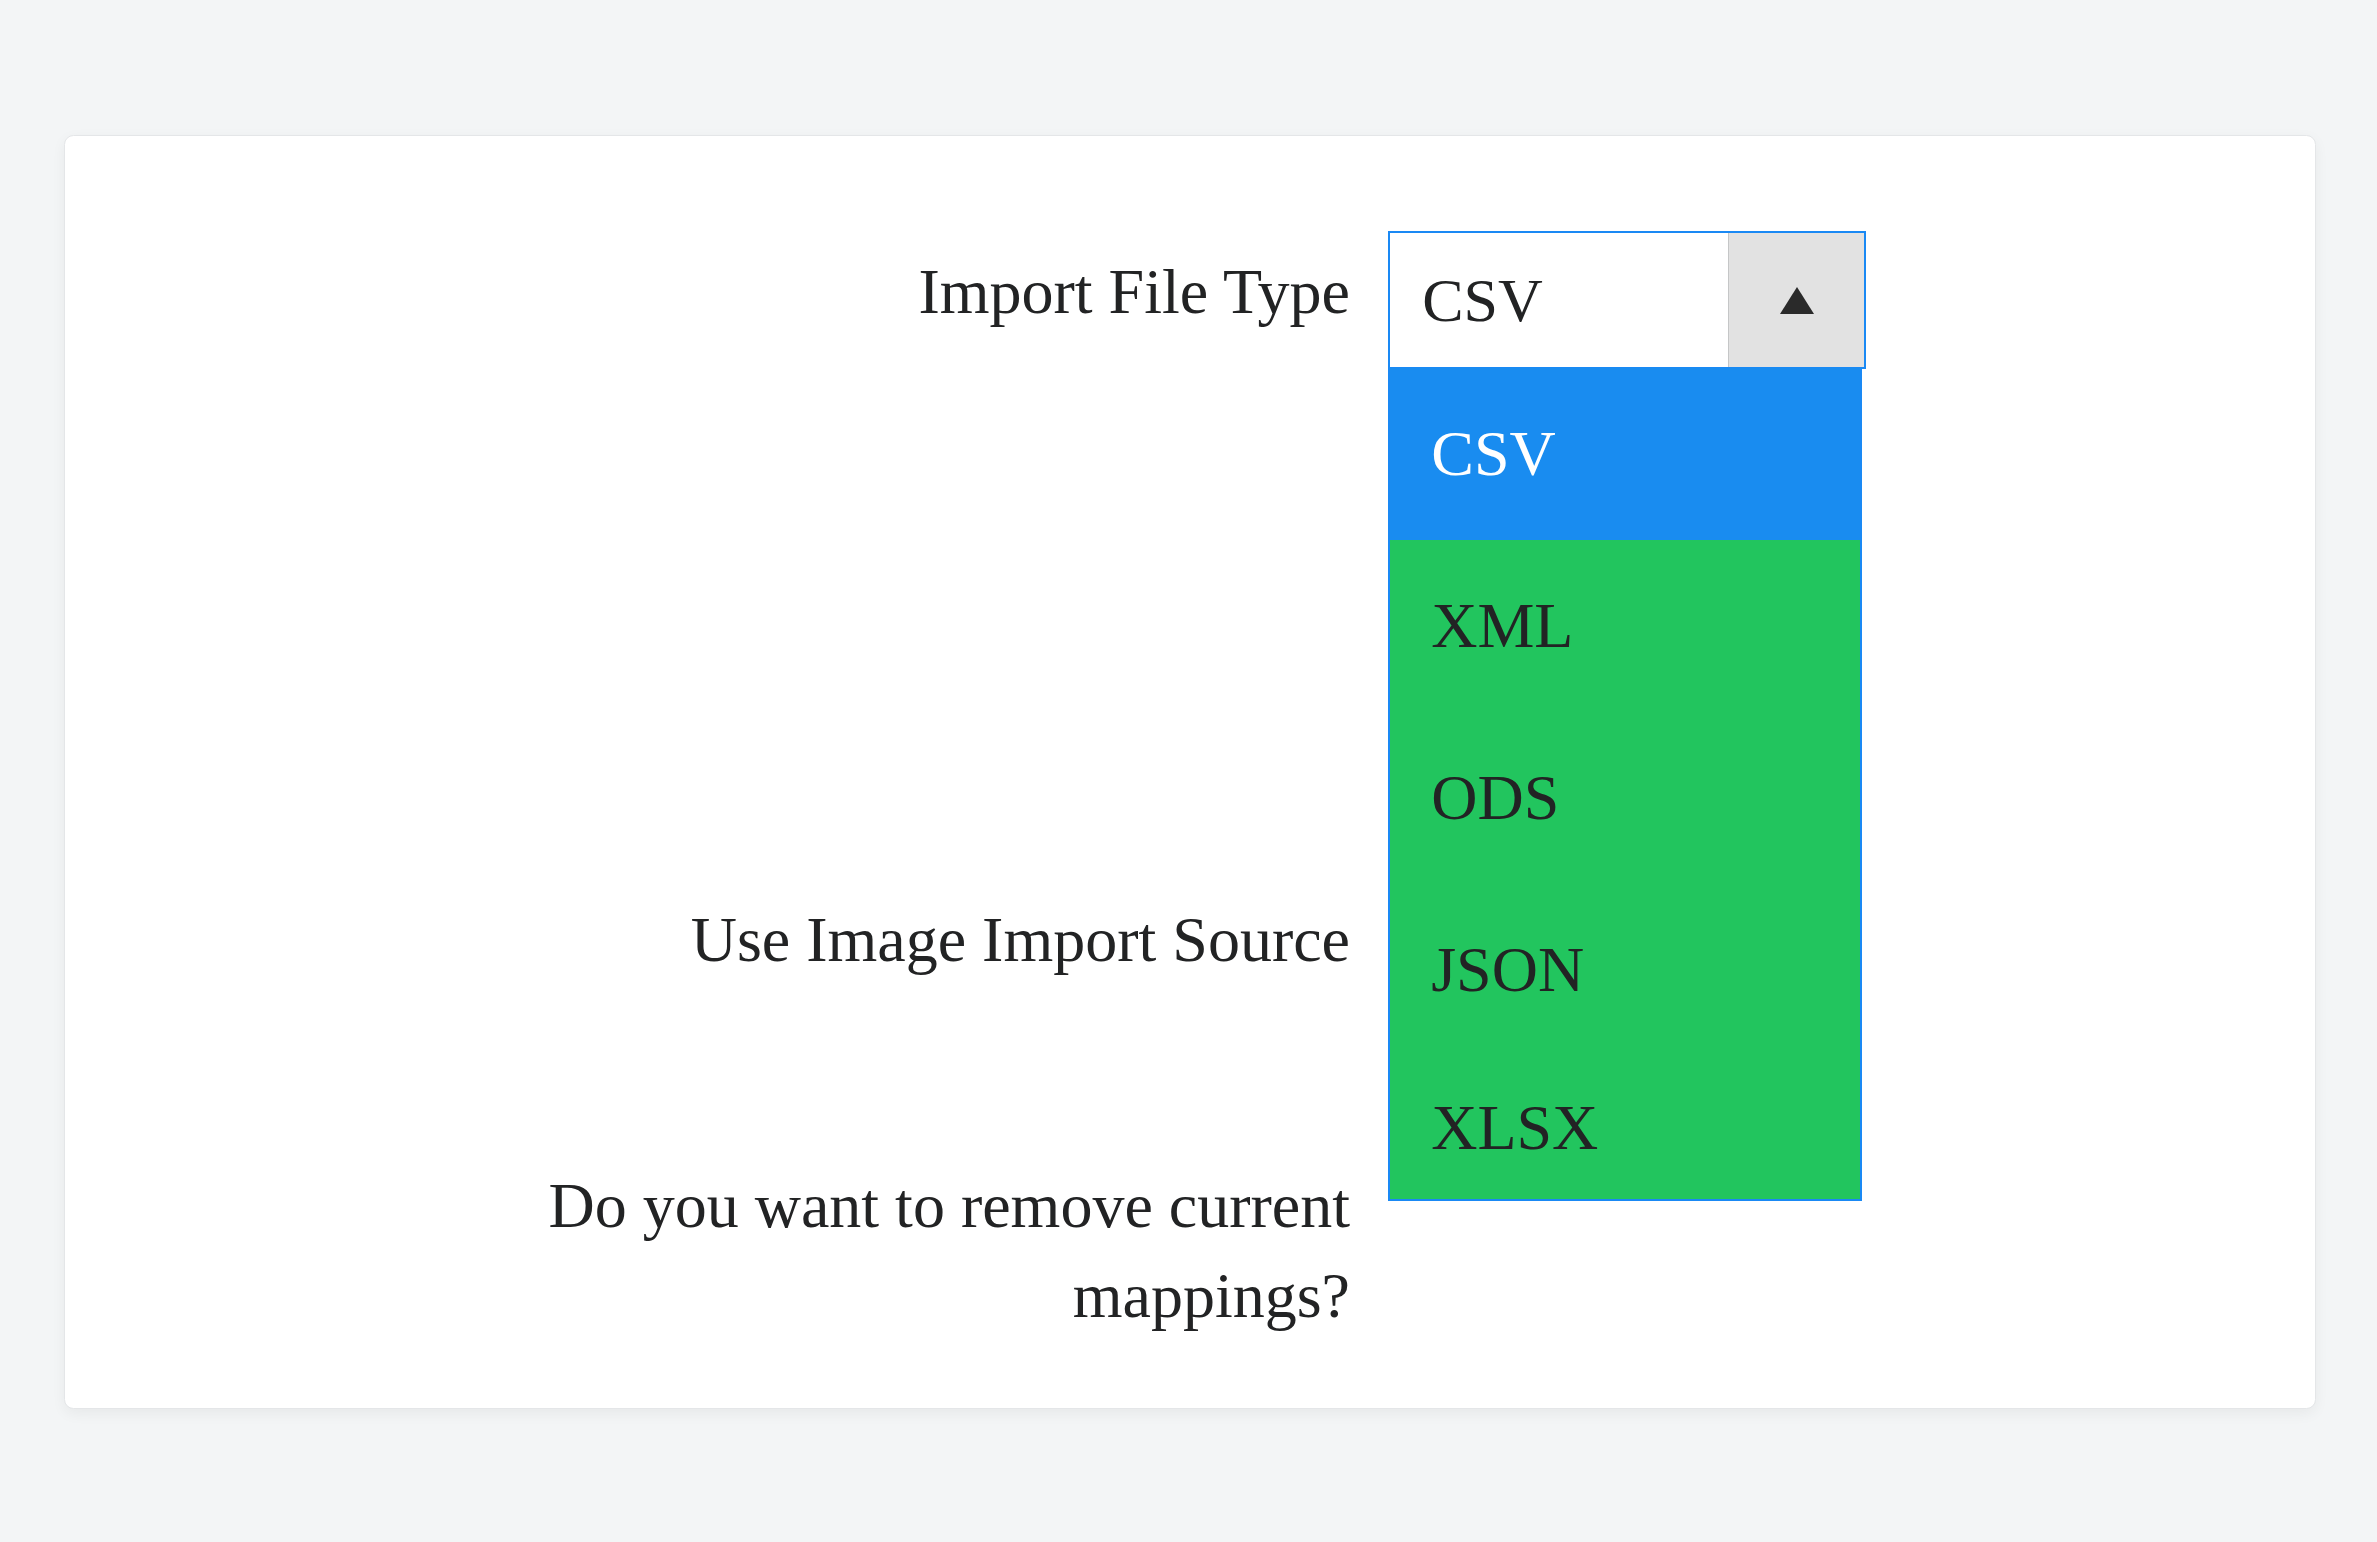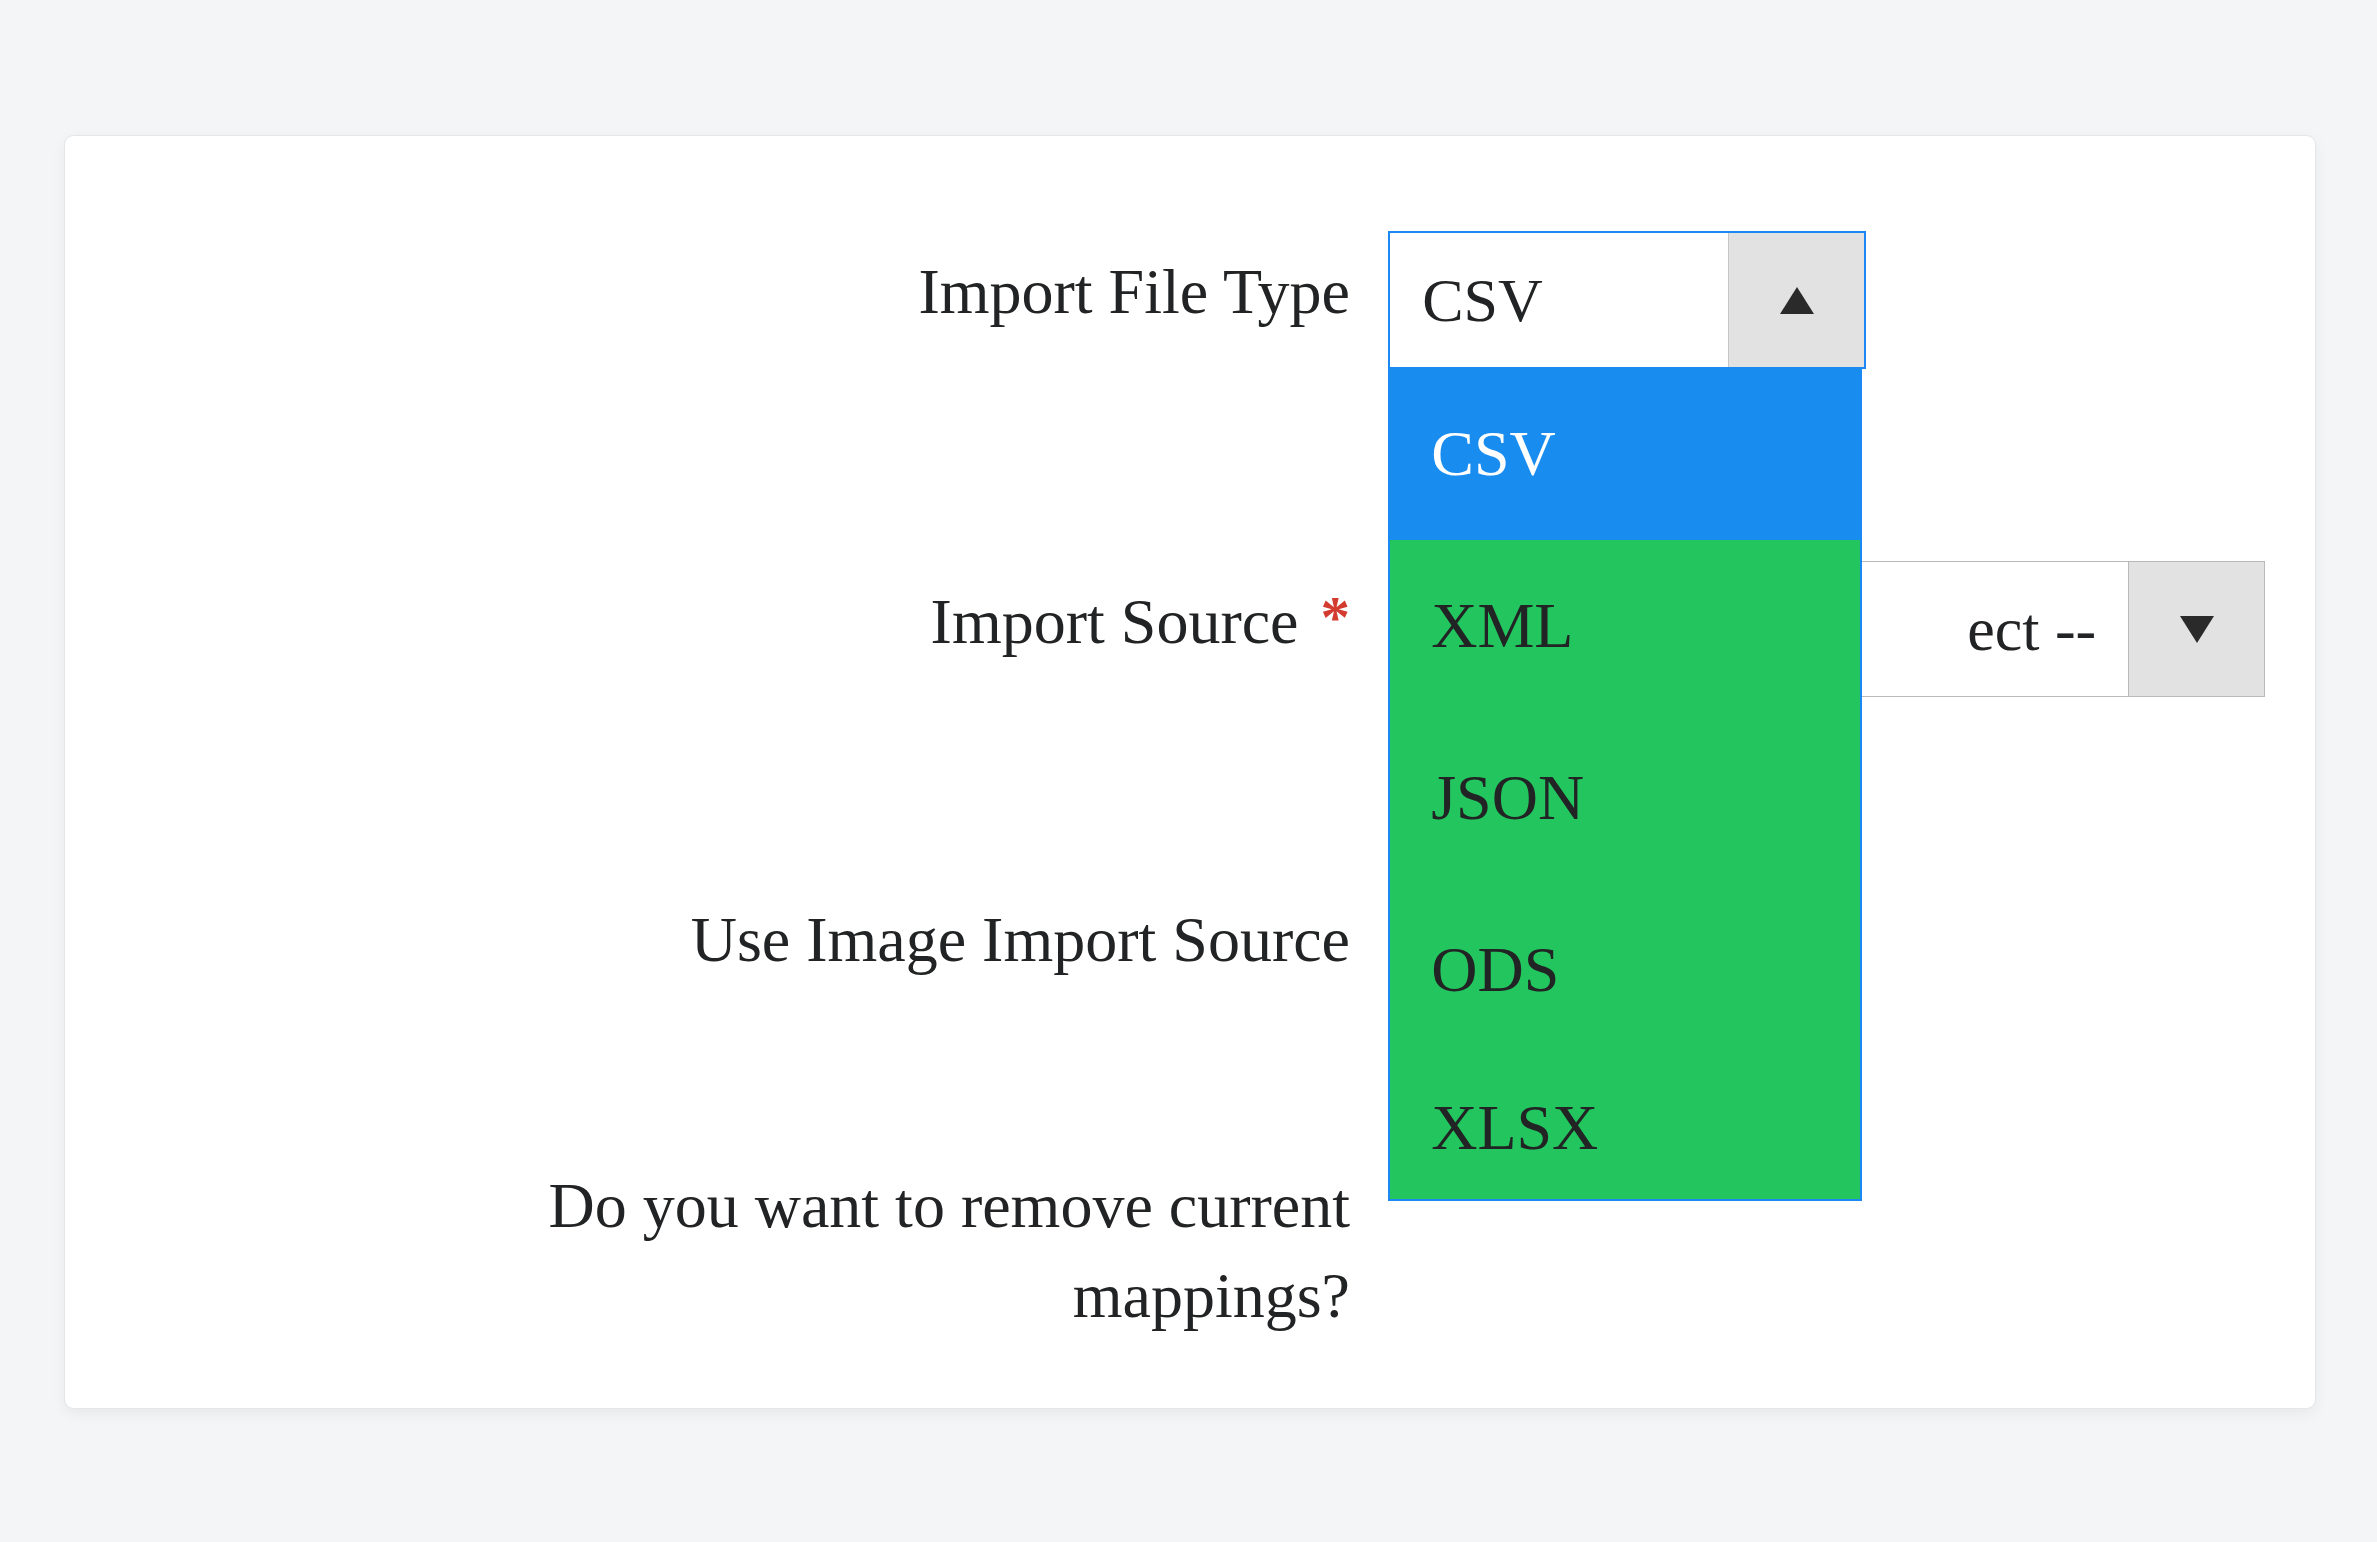--- a/index.html
+++ b/index.html
@@ -186,44 +186,28 @@
         <div class="select select-file-type">
           <div class="value">CSV</div>
           <div class="toggle">
             <div class="caret-up"></div>
           </div>
         </div>
 
         <div class="dropdown">
           <div class="option selected">CSV</div>
           <div class="option">XML</div>
+          <div class="option">ODS</div>
           <div class="option">JSON</div>
-          <div class="option">ODS</div>
           <div class="option">XLSX</div>
         </div>
 
       </div>
     </div>
 
-    <div class="row row-source">
-      <div class="label-col">
-        <span class="label-text">Import Source</span>
-        <span class="req">*</span>
-      </div>
-      <div class="control-col">
-
-        <div class="select select-source">
-          <div class="value" style="justify-content:flex-end; padding-right:32px;">ect --</div>
-          <div class="toggle">
-            <div class="caret-down"></div>
-          </div>
-        </div>
-
-      </div>
-    </div>
 
     <div class="row row-image-src">
       <div class="label-col">
         <span class="label-text">Use Image Import Source</span>
       </div>
       <div class="control-col"></div>
     </div>
 
     <div class="row row-remove">
       <div class="label-col">

